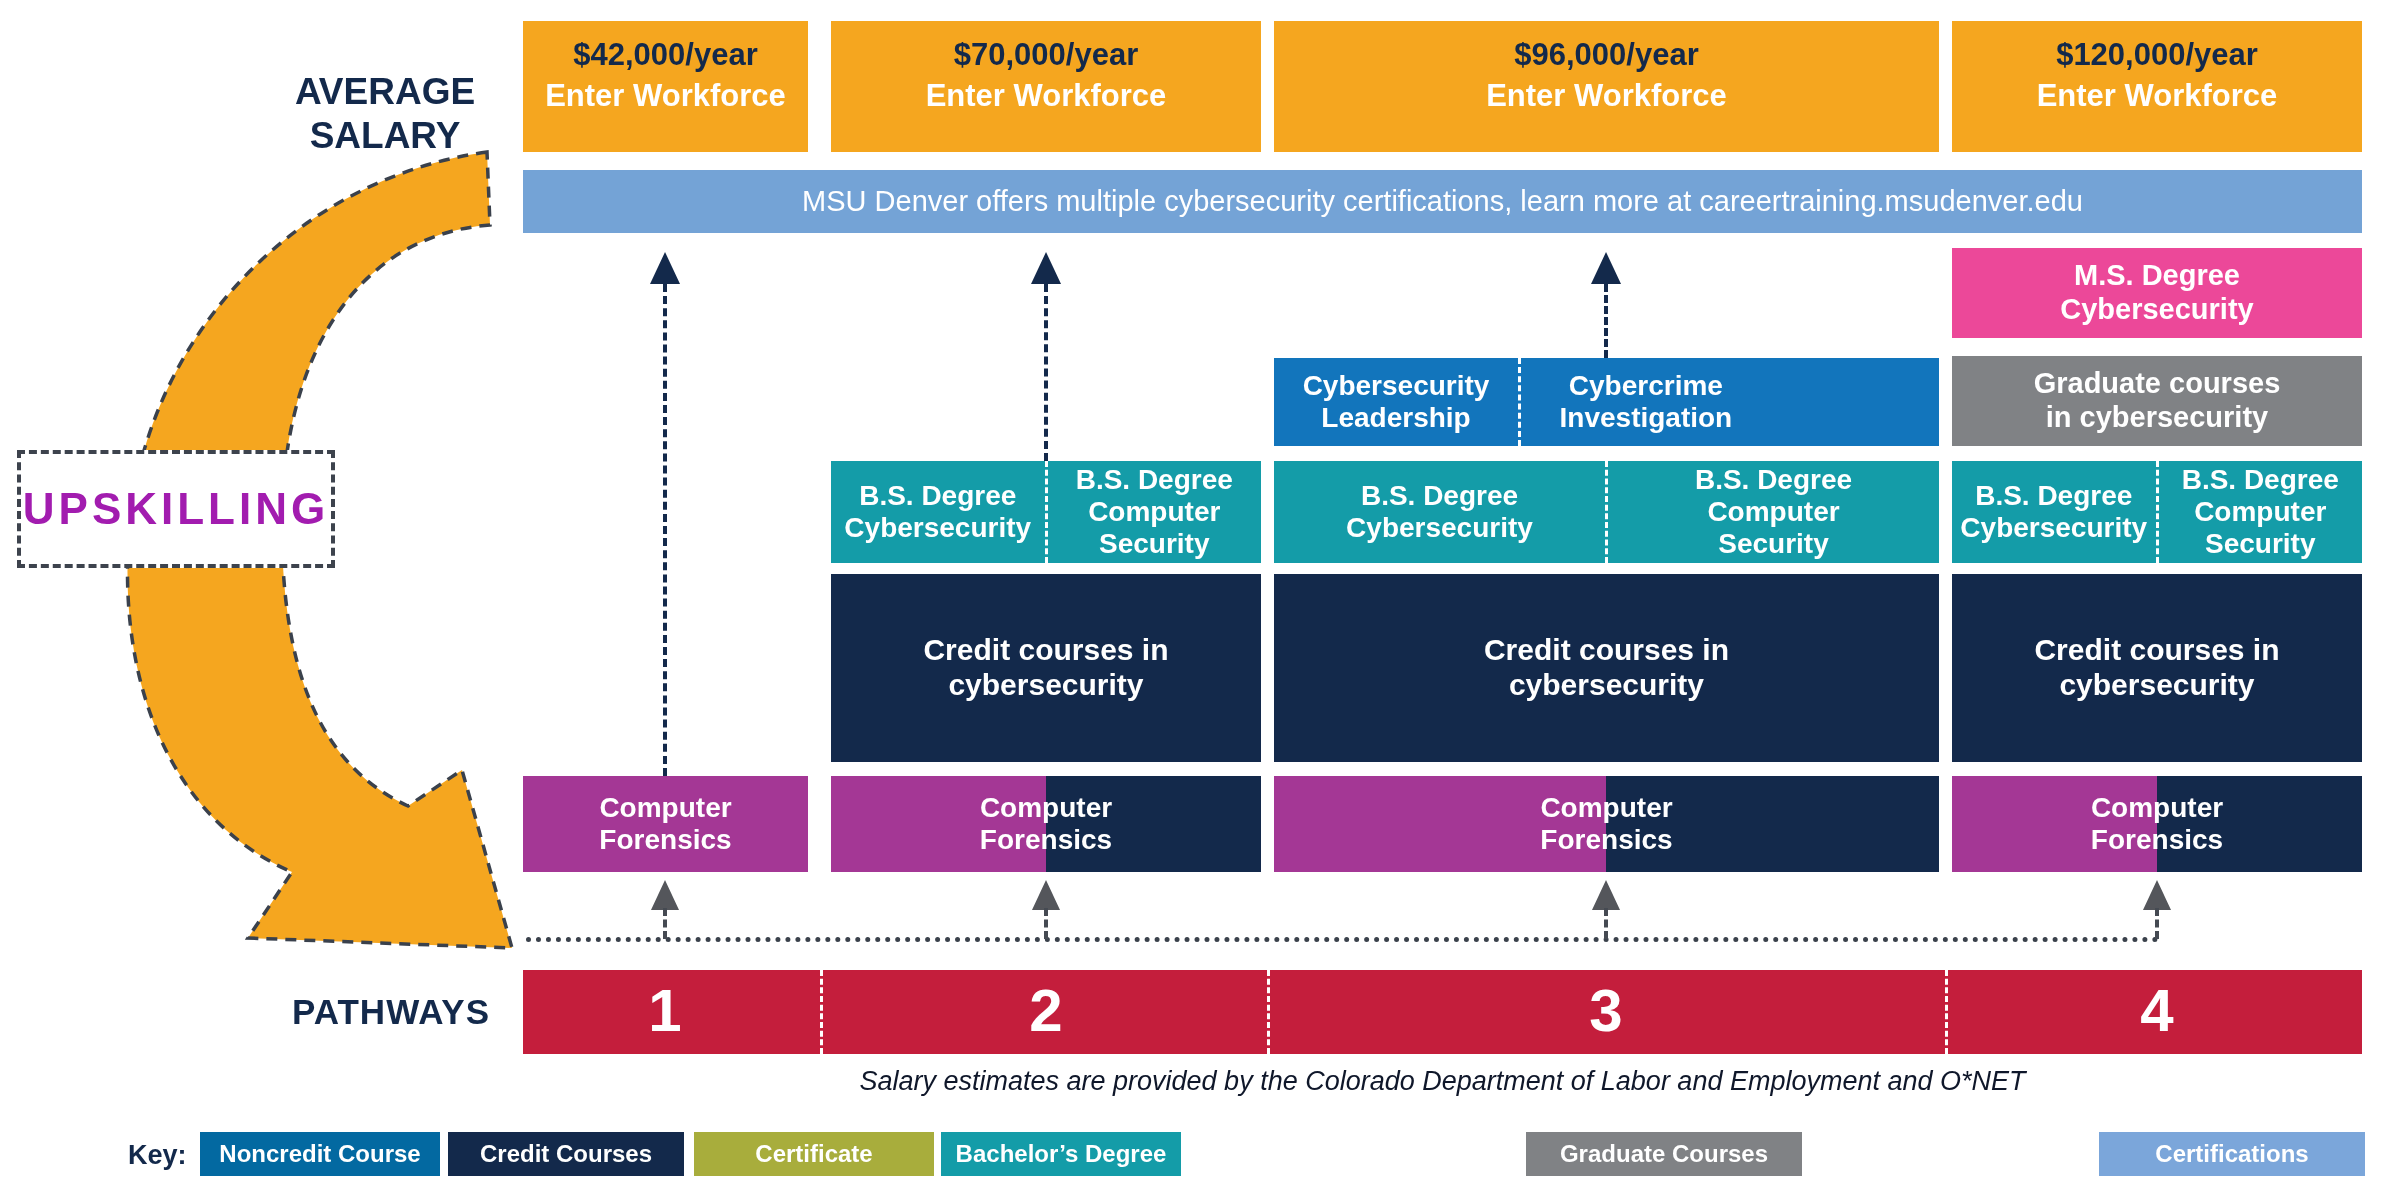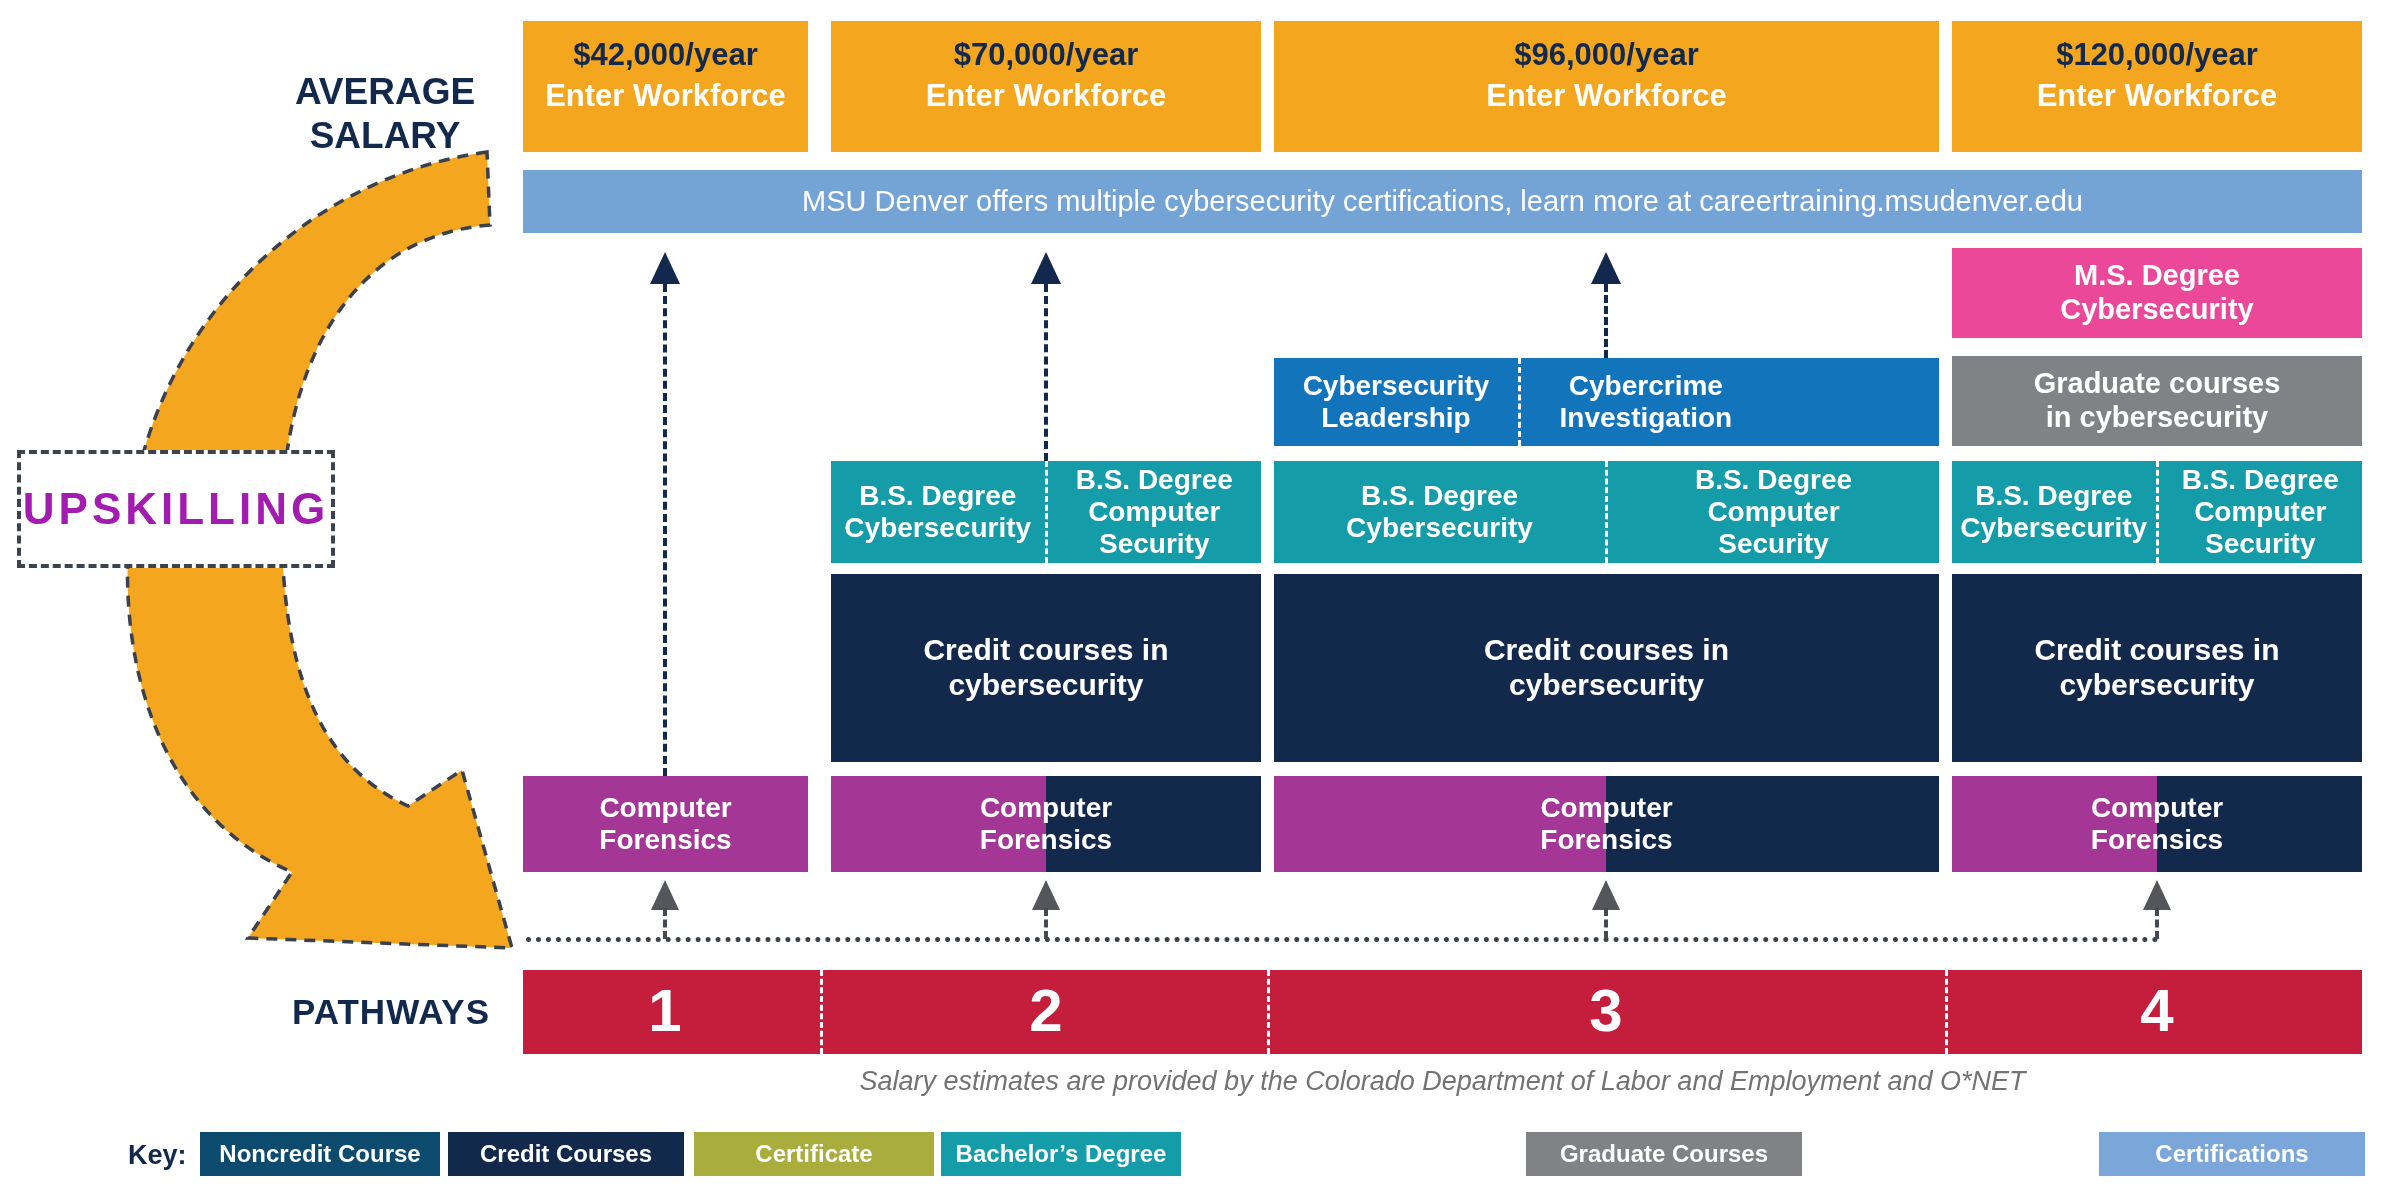--- a/index.html
+++ b/index.html
@@ -64,21 +64,21 @@
   .avg-label{position:absolute;left:285px;width:200px;top:70px;text-align:center;color:#13294B;
              font-size:37px;font-weight:bold;line-height:1.18}
   .pathways-label{position:absolute;left:272px;width:218px;top:992px;text-align:right;color:#13294B;
                   font-size:35px;font-weight:bold;letter-spacing:1px}
   .upskill-box{position:absolute;left:17px;top:450px;width:318px;height:118px;background:#fff;
                border:4px dashed #3d434d;display:flex;align-items:center;justify-content:center;
                color:#a21caf;font-size:44px;font-weight:bold;letter-spacing:4px;z-index:4}
   .arrow-svg{position:absolute;left:30px;top:110px;width:515px;height:865px;z-index:1}
 
   .footnote{position:absolute;left:523px;top:1066px;width:1839px;text-align:center;
-            font-style:italic;color:#737373;font-size:27px}
+            font-style:italic;color:#0f172a;font-size:27px}
 
   .key-label{position:absolute;left:128px;top:1140px;color:#13294B;font-size:27px;font-weight:bold}
   .key-item{position:absolute;top:1132px;height:44px;display:flex;align-items:center;
             justify-content:center;color:#fff;font-size:24px;font-weight:bold;text-align:center}
   .k1{left:200px;width:240px}.k2{left:448px;width:236px}.k3{left:694px;width:240px}
   .k4{left:941px;width:240px}.k5{left:1224px;width:291px}.k6{left:1526px;width:276px}
   .k7{left:1812px;width:273px}.k8{left:2099px;width:266px}
 </style>
 </head>
 <body>
@@ -195,20 +195,20 @@
     <div class="redsep" style="left:1422px"></div>
   </div>
   <div class="pnum" style="left:665px">1</div>
   <div class="pnum" style="left:1046px">2</div>
   <div class="pnum" style="left:1606px">3</div>
   <div class="pnum" style="left:2157px">4</div>
 
   <div class="footnote">Salary estimates are provided by the Colorado Department of Labor and Employment and O*NET</div>
 
   <div class="key-label">Key:</div>
-  <div class="key-item k1" style="background: #0c4a6e;">Noncredit Course</div>
+  <div class="key-item k1" style="background: #0369a1;">Noncredit Course</div>
   <div class="key-item k2" style="background: rgb(19, 41, 75);">Credit Courses</div>
   <div class="key-item k3" style="background: rgb(168, 173, 60);">Certificate</div>
   <div class="key-item k4" style="background: rgb(20, 156, 168);">Bachelor’s Degree</div>
   <div class="key-item k6" style="background: rgb(128, 130, 133);">Graduate Courses</div>
   <div class="key-item k8" style="background: rgb(123, 166, 218);">Certifications</div>
 
 </div>
 
 </body></html>

